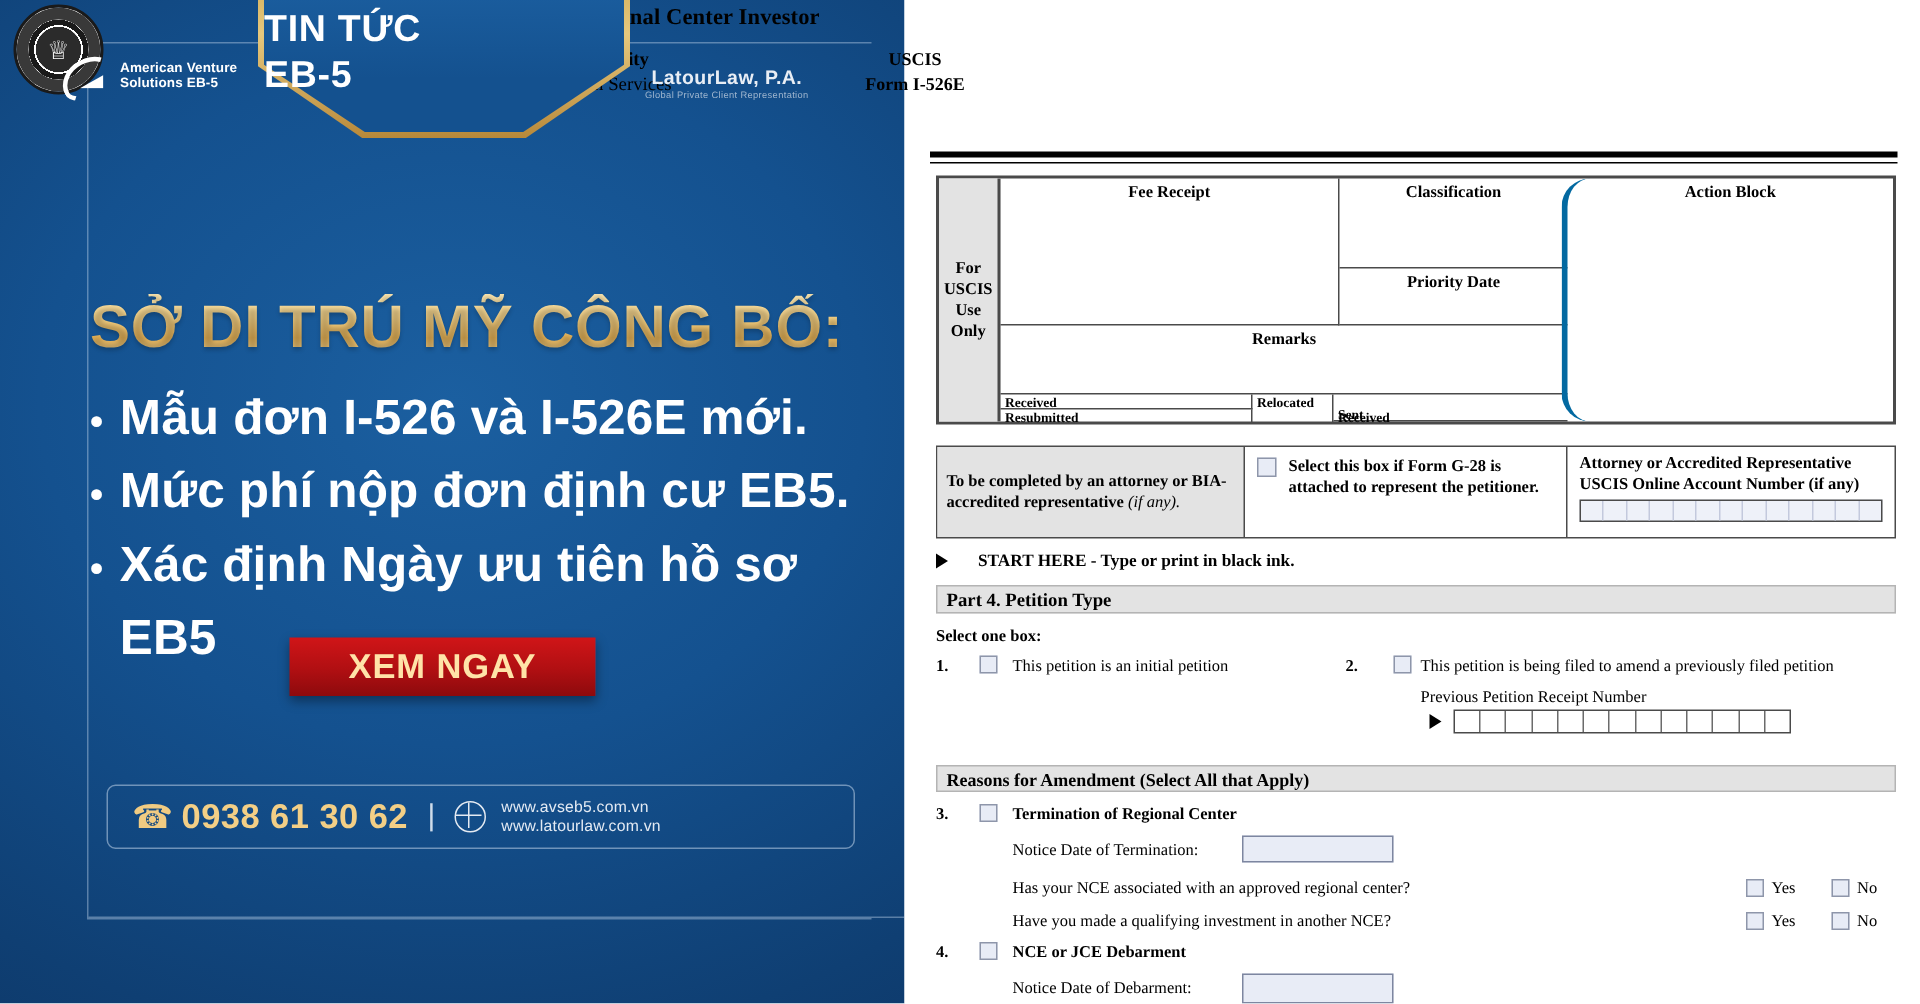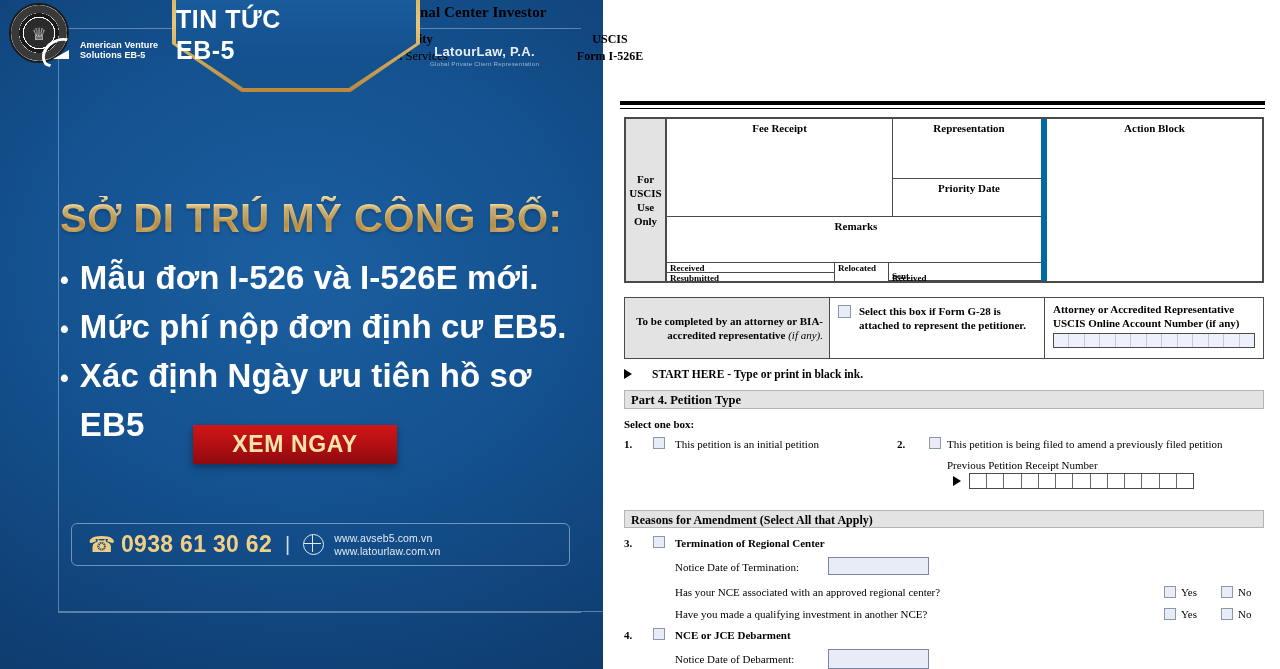--- a/index.html
+++ b/index.html
@@ -185,21 +185,21 @@
     border:2px solid #4a4a4a;box-sizing:border-box;
   }
   .col-for{
     position:absolute;left:0;top:0;width:41px;height:100%;
     background:#e3e3e3;border-right:2px solid #4a4a4a;box-sizing:border-box;
     display:flex;align-items:center;justify-content:center;
     font-size:11px;font-weight:bold;text-align:center;line-height:14px;
   }
   .col-action{
     position:absolute;right:0;top:0;width:221px;height:100%;
-    border-left:6px solid #0369a1;box-sizing:border-box;
+    border-left:4px solid #0369a1;box-sizing:border-box;border-radius:19px;
   }
   .cell-lbl{font-size:11px;font-weight:bold;text-align:center;padding-top:3px;}
   .feercpt{
     position:absolute;left:41px;top:0;width:226px;height:98px;
     border-right:1.5px solid #4a4a4a;border-bottom:1.5px solid #4a4a4a;box-sizing:border-box;
   }
   .classif{
     position:absolute;left:267px;top:0;width:152px;height:60px;
     border-bottom:1.5px solid #4a4a4a;box-sizing:border-box;
   }
@@ -237,21 +237,21 @@
     font-size:9px;font-weight:bold;padding-left:3px;line-height:10px;
   }
 
   
   .atty{
     position:absolute;left:624px;top:297px;width:640px;height:62px;
     border:1.5px solid #4a4a4a;box-sizing:border-box;display:flex;
   }
   .atty-a{
     width:205px;background:#e3e3e3;border-right:1.5px solid #4a4a4a;box-sizing:border-box;
-    display:flex;align-items:center;justify-content:center;text-align:right;
+    display:flex;align-items:center;justify-content:center;text-align:left;
     font-size:11px;line-height:14px;padding:12px 6px;
   }
   .atty-b{
     width:215px;border-right:1.5px solid #4a4a4a;box-sizing:border-box;
     display:flex;align-items:flex-start;padding:7px 6px 0 8px;gap:8px;
   }
   .atty-c{flex:1;padding:5px 8px 0 8px;box-sizing:border-box;}
   .atty-c .lbl{font-size:11px;font-weight:bold;line-height:13.5px;}
   .chk{
     width:12px;height:12px;border:1px solid #8e96aa;background:#e8ecf6;flex:none;
@@ -386,21 +386,21 @@
         <span>USCIS</span><br>
         <span>Use</span><br>
         <span>Only</span>
       </span>
     </div>
 
     <div class="feercpt">
       <div class="cell-lbl">Fee Receipt</div>
     </div>
     <div class="classif">
-      <div class="cell-lbl">Representation</div>
+      <div class="cell-lbl">Classification</div>
     </div>
     <div class="priodate">
       <div class="cell-lbl">Priority Date</div>
     </div>
     <div class="remarks">
       <div class="cell-lbl">Remarks</div>
     </div>
     <div class="r-received">Received</div>
     <div class="r-resub">Resubmitted</div>
     <div class="r-reloc">Relocated</div>

